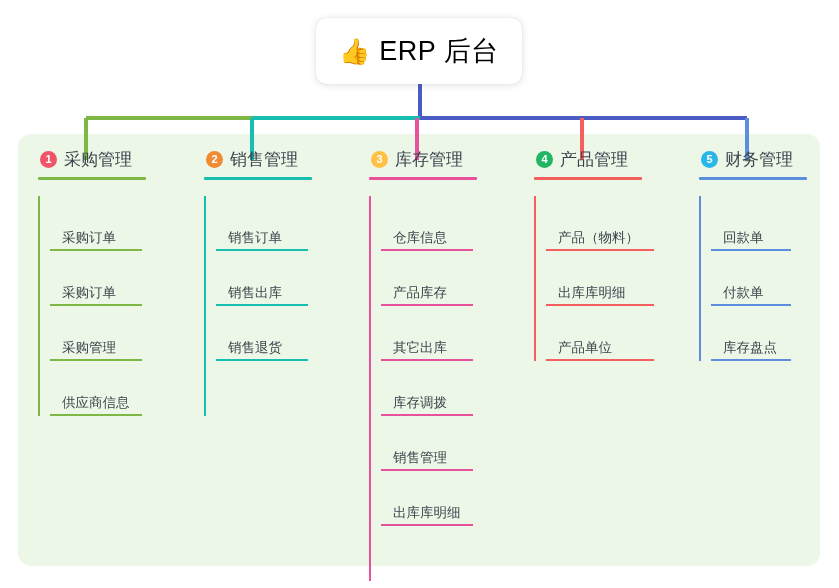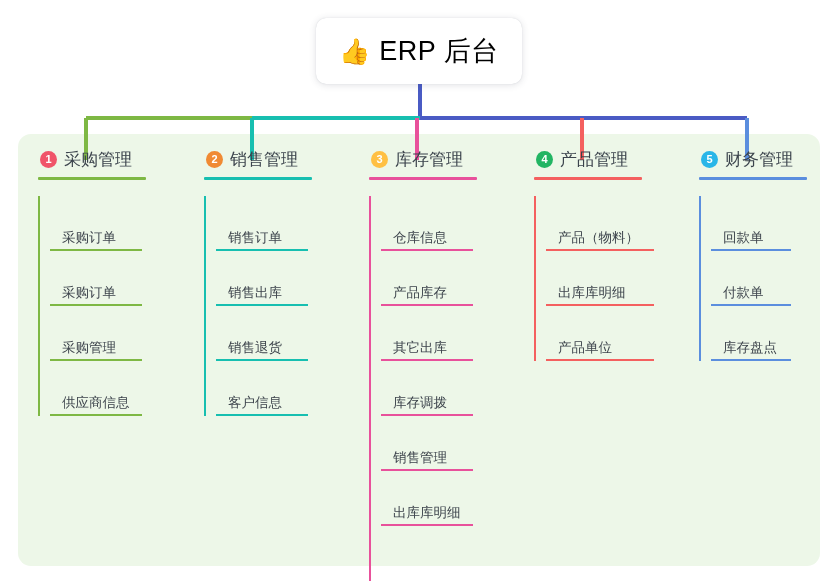--- a/index.html
+++ b/index.html
@@ -216,24 +216,20 @@
           <div class="child-rule" style="background: rgb(23, 191, 176); width: 92px;"></div>
         </div>
         <div class="child">
           <span class="child-label">销售出库</span>
           <div class="child-rule" style="background: rgb(23, 191, 176); width: 92px;"></div>
         </div>
         <div class="child">
           <span class="child-label">销售退货</span>
           <div class="child-rule" style="background: rgb(23, 191, 176); width: 92px;"></div>
         </div>
-        <div class="child">
-          <span class="child-label">客户信息</span>
-          <div class="child-rule" style="background: rgb(23, 191, 176); width: 92px;"></div>
-        </div>
       </div>
     </div>
     <div class="branch" style="left: 369px;">
       <div class="branch-head">
         <span class="badge" style="background: rgb(255, 192, 67);">3</span>
         <span class="branch-title">库存管理</span>
       </div>
       <div class="head-rule" style="background: rgb(232, 81, 155); width: 108px;"></div>
       <div class="children">
         <div class="spine" style="background: rgb(232, 81, 155); height: 385px;"></div>

